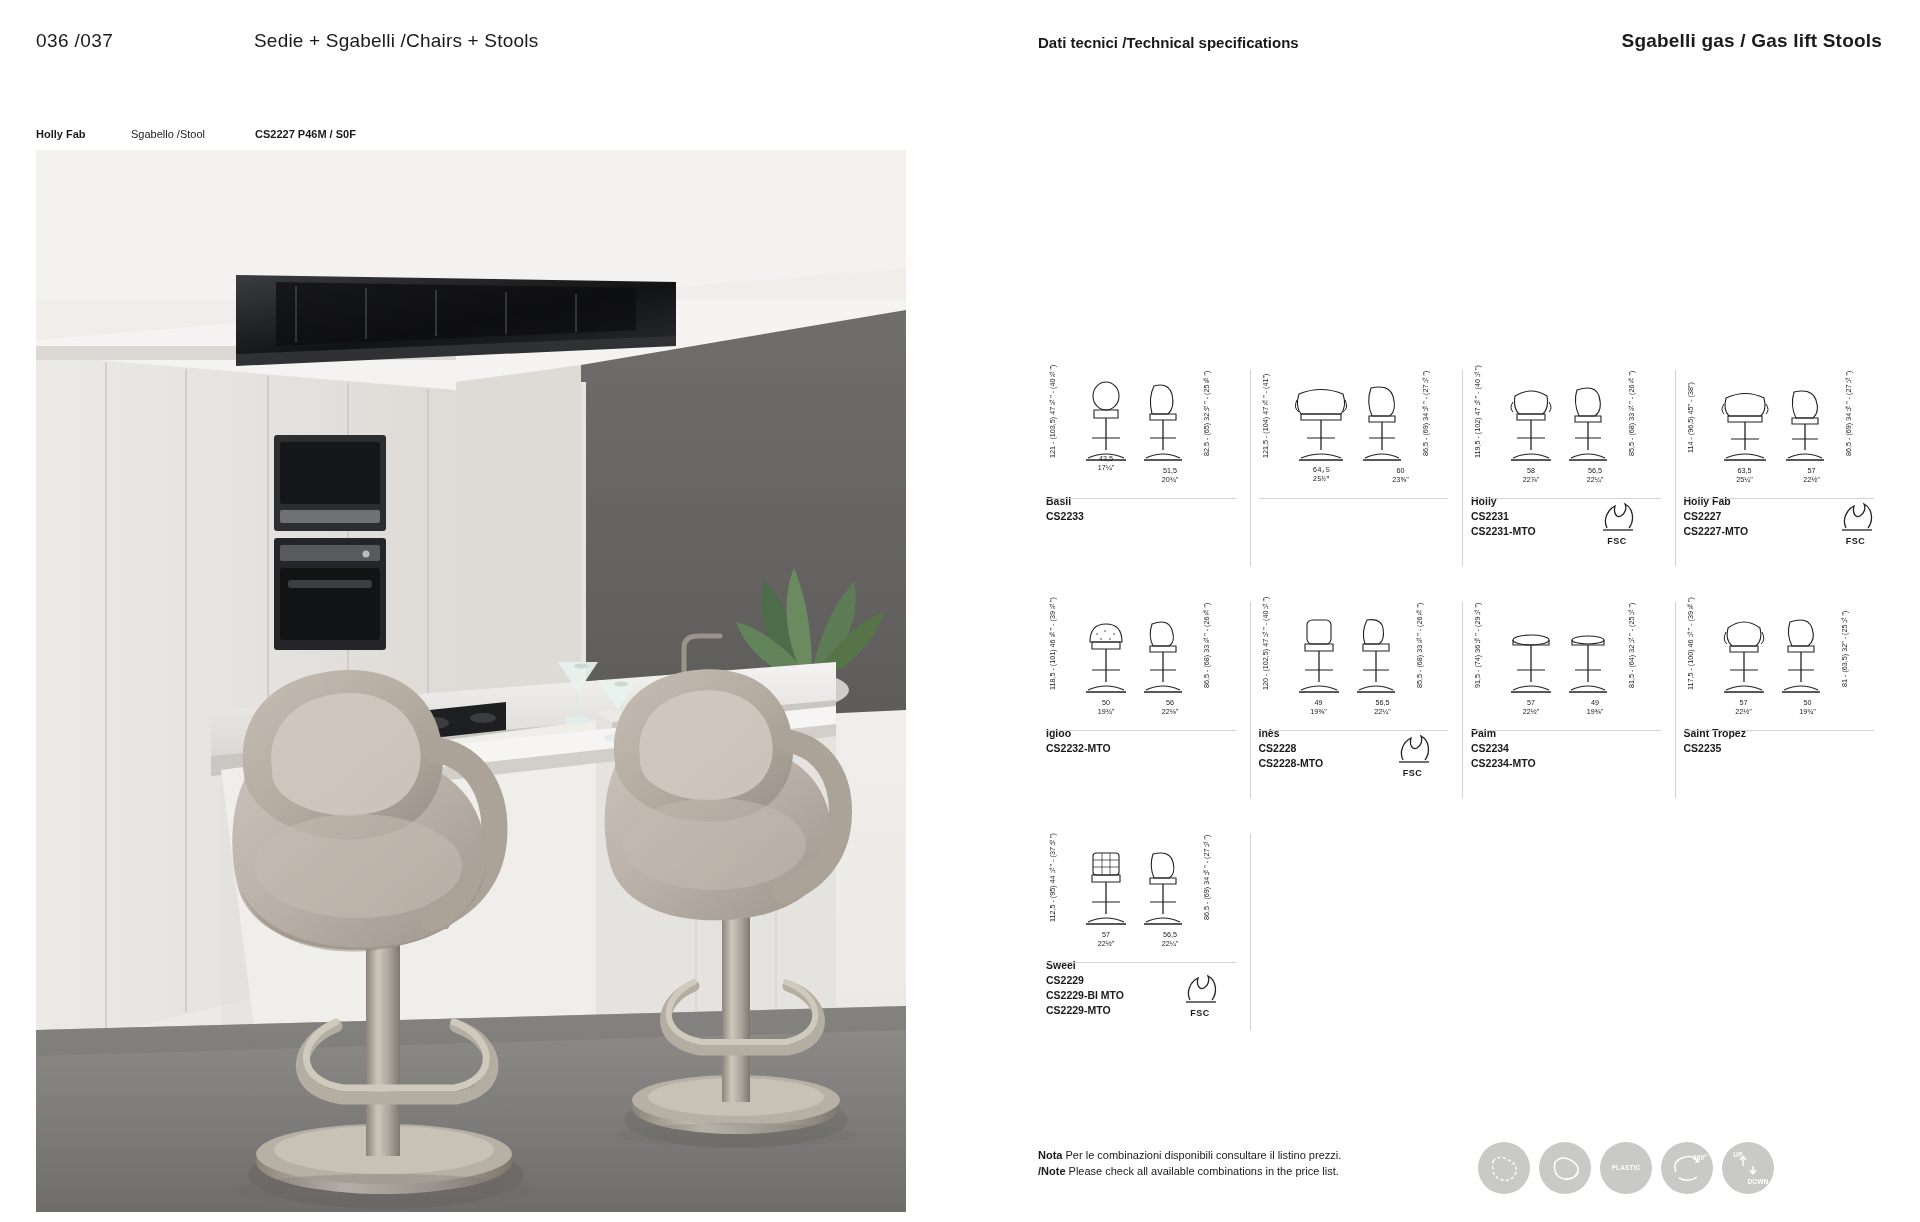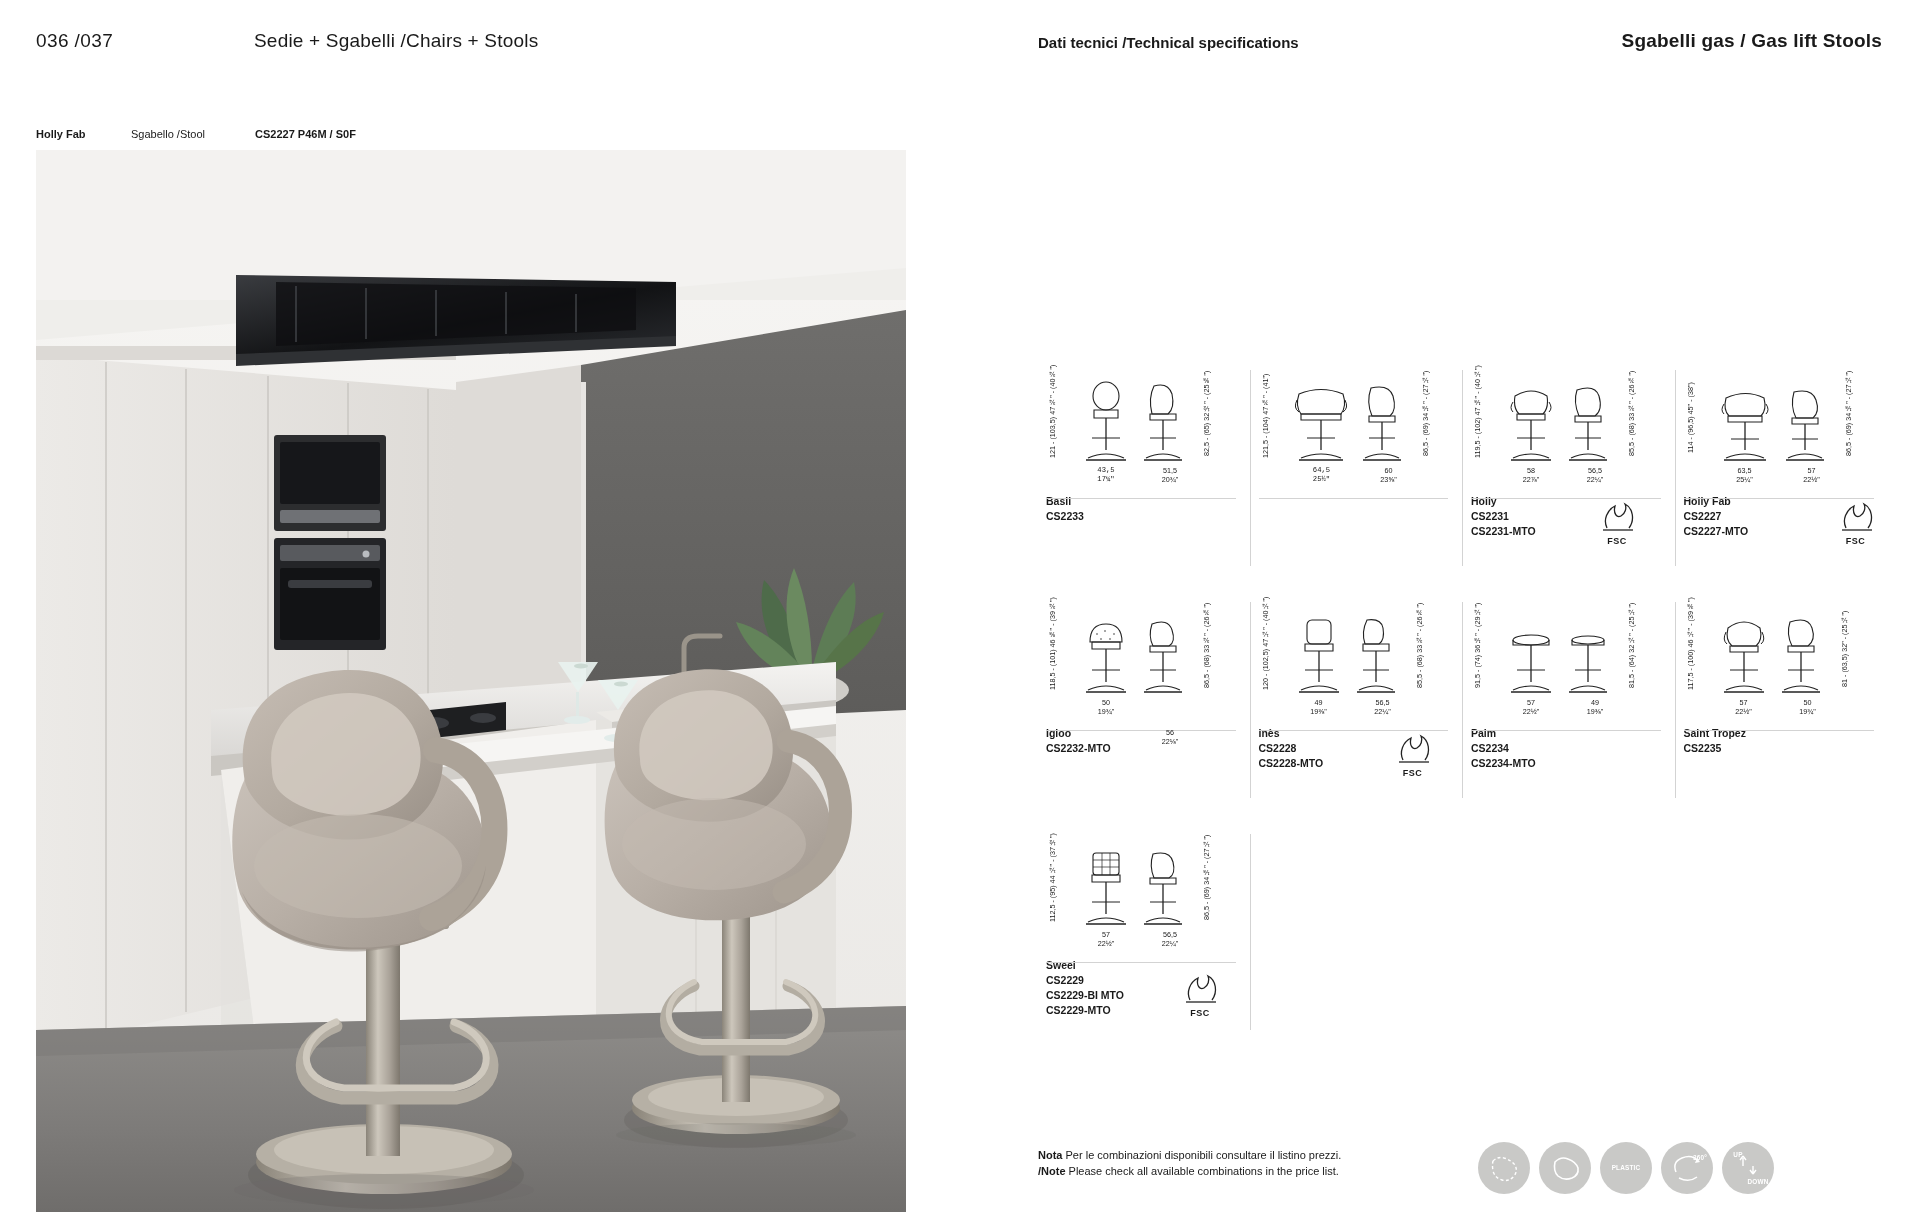--- a/index.html
+++ b/index.html
@@ -427,21 +427,21 @@
         <svg class="glyph" style="left:92px; top:10px;" width="62" height="86" viewBox="0 0 62 86">
           <path d="M16 6 q14 -4 18 8 q3 14 -4 20 h-16 q-4 -16 2 -28 z" fill="none" stroke="#222" stroke-width="1.1"></path>
           <path d="M12 34 h26 v6 h-26 z" fill="none" stroke="#222" stroke-width="1.1"></path>
           <line x1="25" y1="40" x2="25" y2="70" stroke="#222" stroke-width="1.3"></line>
           <path d="M12 58 h26" stroke="#222" stroke-width="1"></path>
           <path d="M8 78 q17 -8 34 0" fill="none" stroke="#222" stroke-width="1.1"></path>
           <line x1="6" y1="80" x2="44" y2="80" stroke="#222" stroke-width="1.3"></line>
         </svg>
         <div class="dim-vert" style="left:156px; top:8px; height:78px;">82,5 - (65)
 32½" - (25⅝")</div>
-        <div class="dim-horiz" style="left:28px; top:96px; width:64px; white-space:pre;font-family:Liberation Mono, monospace;">43,5
+        <div class="dim-horiz" style="left:28px; top:84px; width:64px; white-space:pre;">43,5
 17¼"</div>
         <div class="dim-horiz" style="left:94px; top:96px; width:60px; white-space:pre;">51,5
 20¾"</div>
       </div>
       <div class="name-block">
         <div>Basil</div>
         <div>CS2233</div>
       </div>
     </div>
 
@@ -465,21 +465,21 @@
           <path d="M12 36 h26 v6 h-26 z" fill="none" stroke="#222" stroke-width="1.1"></path>
           <line x1="25" y1="42" x2="25" y2="70" stroke="#222" stroke-width="1.3"></line>
           <path d="M12 58 h26" stroke="#222" stroke-width="1"></path>
           <path d="M8 78 q17 -8 34 0" fill="none" stroke="#222" stroke-width="1.1"></path>
           <line x1="6" y1="80" x2="44" y2="80" stroke="#222" stroke-width="1.3"></line>
         </svg>
         <div class="dim-vert" style="left:162px; top:8px; height:78px;">86,5 - (69)
 34⅛" - (27¼")</div>
         <div class="dim-horiz" style="left:28px; top:96px; width:70px; white-space:pre;font-family:Liberation Mono, monospace;">64,5
 25½"</div>
-        <div class="dim-horiz" style="left:100px; top:96px; width:60px; white-space:pre;text-align:center;">60
+        <div class="dim-horiz" style="left:112px; top:96px; width:60px; white-space:pre;text-align:center;">60
 23⅝"</div>
       </div>
     </div>
 
     <div class="spec-cell">
       <div class="cell-sep"></div>
       <div class="drawing-area">
         <div class="dim-vert" style="left:2px; top:6px; height:82px;">119,5 - (102)
 47⅛" - (40¼")</div>
         <svg class="glyph" style="left:26px; top:10px;" width="68" height="86" viewBox="0 0 68 86">
@@ -593,21 +593,21 @@
           <path d="M12 34 h26 v6 h-26 z" fill="none" stroke="#222" stroke-width="1.1"></path>
           <line x1="25" y1="40" x2="25" y2="70" stroke="#222" stroke-width="1.3"></line>
           <path d="M12 58 h26" stroke="#222" stroke-width="1"></path>
           <path d="M8 78 q17 -8 34 0" fill="none" stroke="#222" stroke-width="1.1"></path>
           <line x1="6" y1="80" x2="44" y2="80" stroke="#222" stroke-width="1.3"></line>
         </svg>
         <div class="dim-vert" style="left:156px; top:8px; height:78px;">86,5 - (68)
 33¾" - (26⅞")</div>
         <div class="dim-horiz" style="left:28px; top:96px; width:64px; white-space:pre;">50
 19¾"</div>
-        <div class="dim-horiz" style="left:94px; top:96px; width:60px; white-space:pre;margin-top:30px;">56
+        <div class="dim-horiz" style="left:94px; top:96px; width:60px; white-space:pre;">56
 22⅛"</div>
       </div>
       <div class="name-block">
         <div>Igloo</div>
         <div>CS2232-MTO</div>
       </div>
     </div>
 
     <div class="spec-cell">
       <div class="cell-sep"></div>

